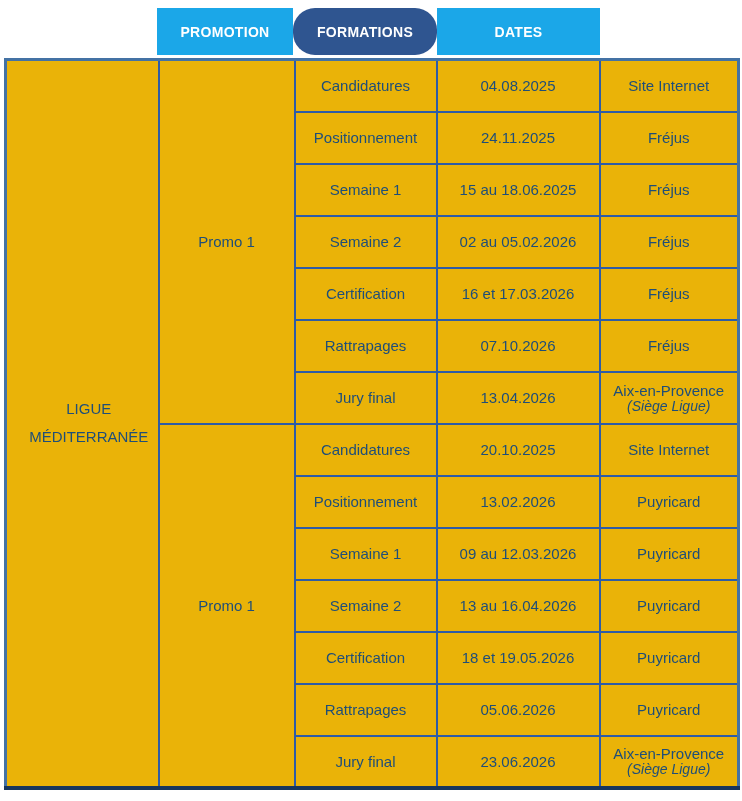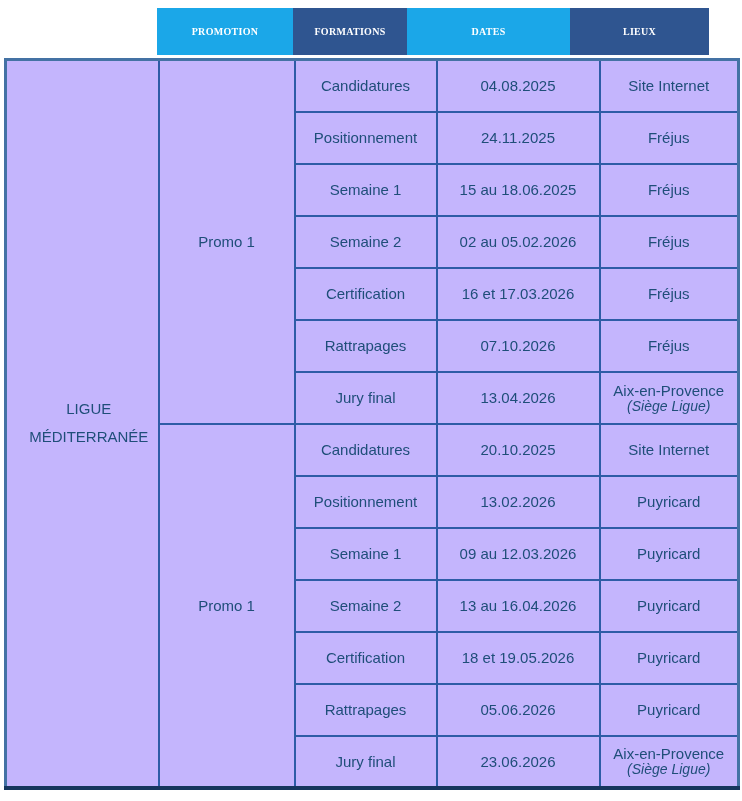--- a/index.html
+++ b/index.html
@@ -15,46 +15,45 @@
     display: flex;
     margin-left: 153px;
     height: 47px;
   }
   .header-cell {
     display: flex;
     align-items: center;
     justify-content: center;
     color: #ffffff;
     font-weight: bold;
-    font-size: 10px;
+    font-size: 14px;
     letter-spacing: 0.3px;
-    font-family: Liberation Serif, serif;
   }
   .header-cell.cyan { background: #1BA7E8; }
   .header-cell.navy { background: #2F5590; }
   .hc-promotion  { width: 136px; }
-  .hc-formations { width: 114px; }
+  .hc-formations { width: 144px; border-radius: 22px; }
   .hc-dates      { width: 163px; }
   .hc-lieux      { width: 139px; }
 
   
   table.schedule {
     margin-top: 3px;
     border-collapse: collapse;
     table-layout: fixed;
     width: 736px;
     border: 3px solid #4472A4;
     border-bottom: 4px solid #17365D;
   }
   table.schedule td {
     border: 2px solid #2E5CA6;
     text-align: center;
     vertical-align: middle;
     font-size: 15px;
-    background: #c4b5fd;
+    background: #eab308;
     overflow: hidden;
   }
   table.schedule tr { height: 52px; }
 
   td.ligue-cell {
     background: #DDE8F5;
     text-align: left;
     padding-left: 13px;
     font-weight: normal;
     font-size: 15px;
@@ -72,21 +71,20 @@
 </style>
 </head>
 <body>
 
 <div>
 
   <div class="header-row">
     <div class="header-cell cyan hc-promotion">PROMOTION</div>
     <div class="header-cell navy hc-formations">FORMATIONS</div>
     <div class="header-cell cyan hc-dates">DATES</div>
-    <div class="header-cell navy hc-lieux">LIEUX</div>
   </div>
 
   <table class="schedule">
     <colgroup>
       <col style="width:153px">
       <col style="width:136px">
       <col style="width:142px">
       <col style="width:163px">
       <col style="width:139px">
     </colgroup>

